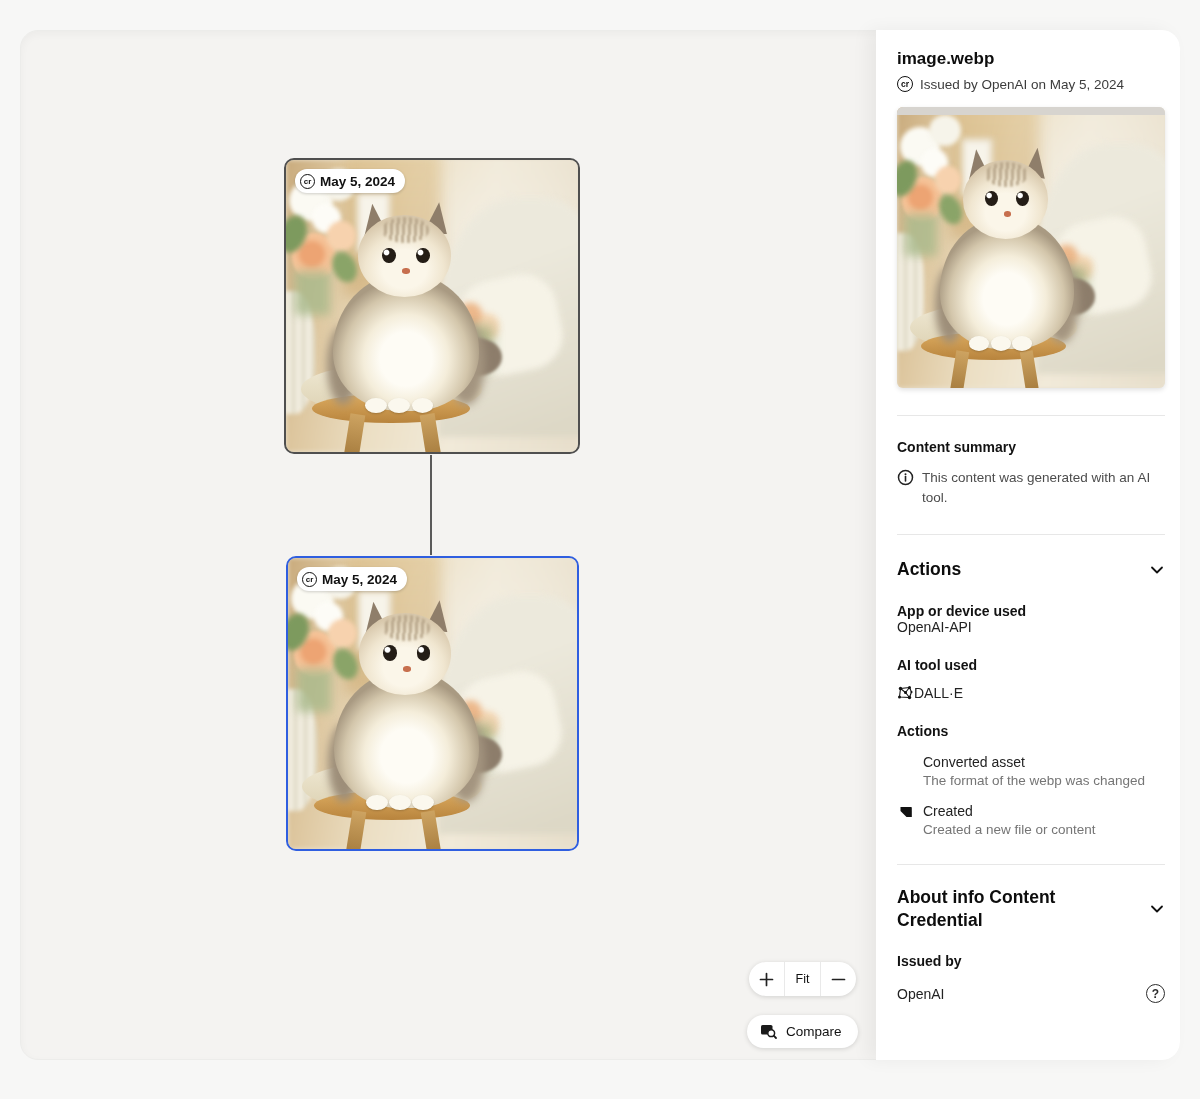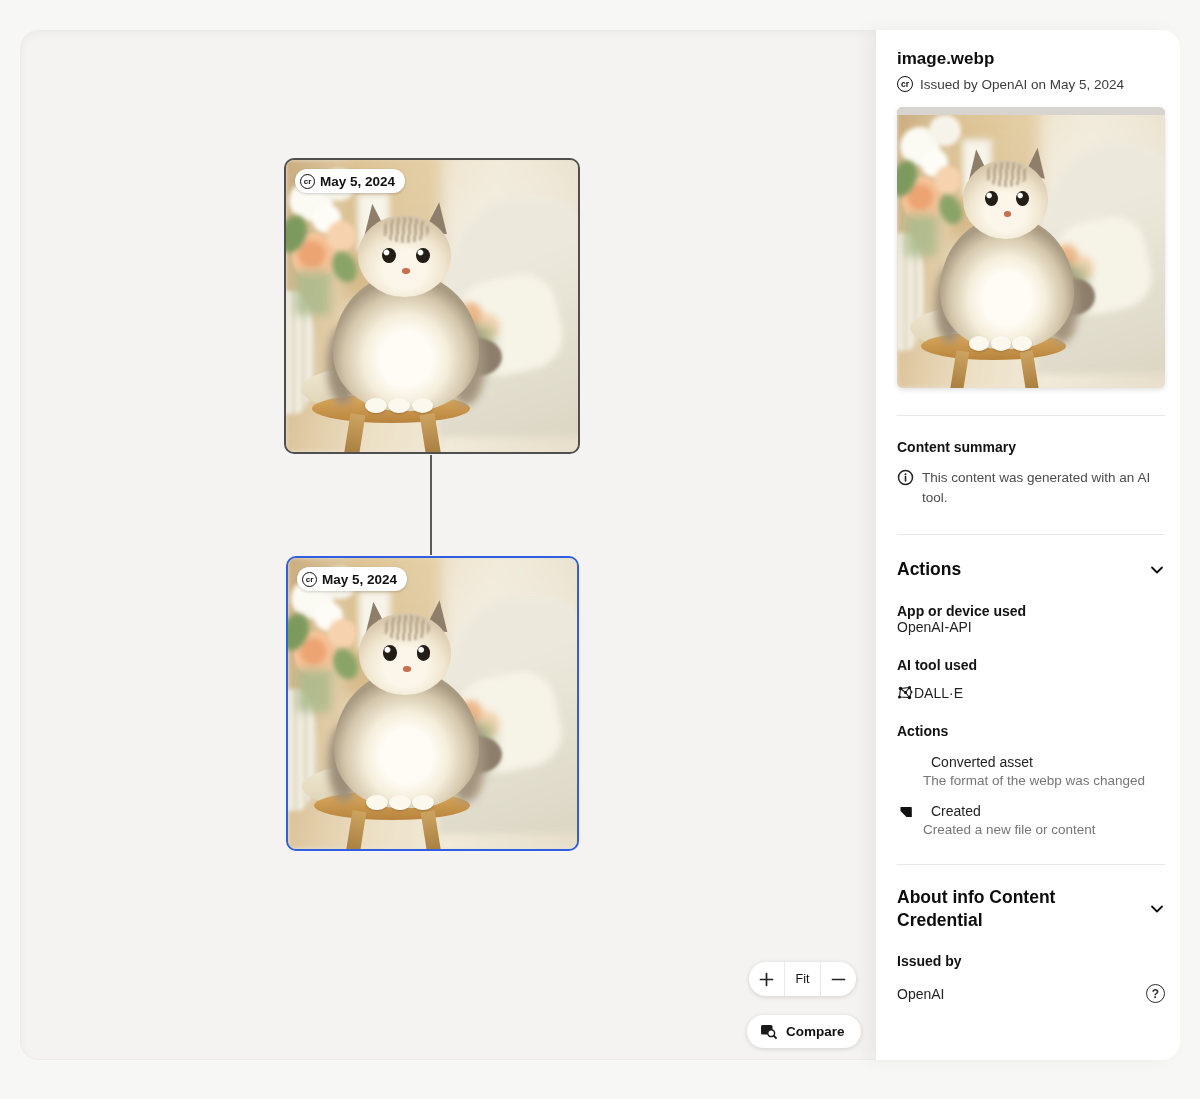--- a/index.html
+++ b/index.html
@@ -47,21 +47,21 @@
     display:flex; align-items:stretch; overflow:hidden;
   }
   .zoom-seg { flex:1; display:flex; align-items:center; justify-content:center; cursor:pointer; }
   .zoom-seg + .zoom-seg { border-left:1px solid #e9e9e9; }
   .fit-label { font-size:12.5px; font-weight:400; color:#111; }
 
   .compare-pill {
     position:absolute; left:726px; top:984px; height:33px;
     background:#fff; border-radius:17px; box-shadow:0 1px 5px rgba(0,0,0,.14);
     display:flex; align-items:center; gap:8px; padding:0 16px 0 13px;
-    font-size:13.5px; font-weight:700; color:#111; cursor:pointer;
+    font-size:13.5px; font-weight:400; color:#111; cursor:pointer;
   }
 
   
   .sidebar {
     position:absolute; right:20px; top:30px; width:304px; height:1030px;
     background:#fff; border-radius:0 18px 18px 0;
     box-shadow:-8px 0 18px rgba(0,0,0,.05);
     padding:16px 15px 0 21px;
   }
   .sb-title { font-size:17px; font-weight:700; color:#0d0d0d; margin-top:3px; }
@@ -88,21 +88,21 @@
   .proc-header { margin-top:23px; display:flex; justify-content:space-between; align-items:center; }
   .h2 { font-size:17.5px; font-weight:700; color:#0d0d0d; line-height:1.3; }
   .proc-desc { margin-top:8px; width:252px; color:#5c5c5c; font-size:13.5px; line-height:1.4; }
 
   .field-label { margin-top:22px; font-size:14px; font-weight:700; color:#121212; }
   .field-value { font-size:14px; color:#232323; }
   .ai-row { margin-top:12px; display:flex; align-items:center; font-size:14px; color:#232323; }
 
   .action { margin-top:15px; padding-left:26px; }
   .action.with-icon { padding-left:0; display:flex; gap:9px; }
-  .action-title { font-size:14px; color:#232323;margin-left:8px; }
+  .action-title { font-size:14px; color:#232323; }
   .action-desc { margin-top:3px; font-size:13.5px; color:#757575; }
   .action-icon-wrap { width:17px; display:flex; justify-content:center; padding-top:2px; }
 
   .about-header { margin-top:21px; display:flex; justify-content:space-between; align-items:center; }
   .about-header .h2 { width:190px; }
   .issued-row { margin-top:15px; display:flex; justify-content:space-between; align-items:center; }
   .issued-value { font-size:14px; color:#232323; }
 
   .q-circ {
     width:19px; height:19px; border:1.5px solid #2c2c2c; border-radius:50%;

